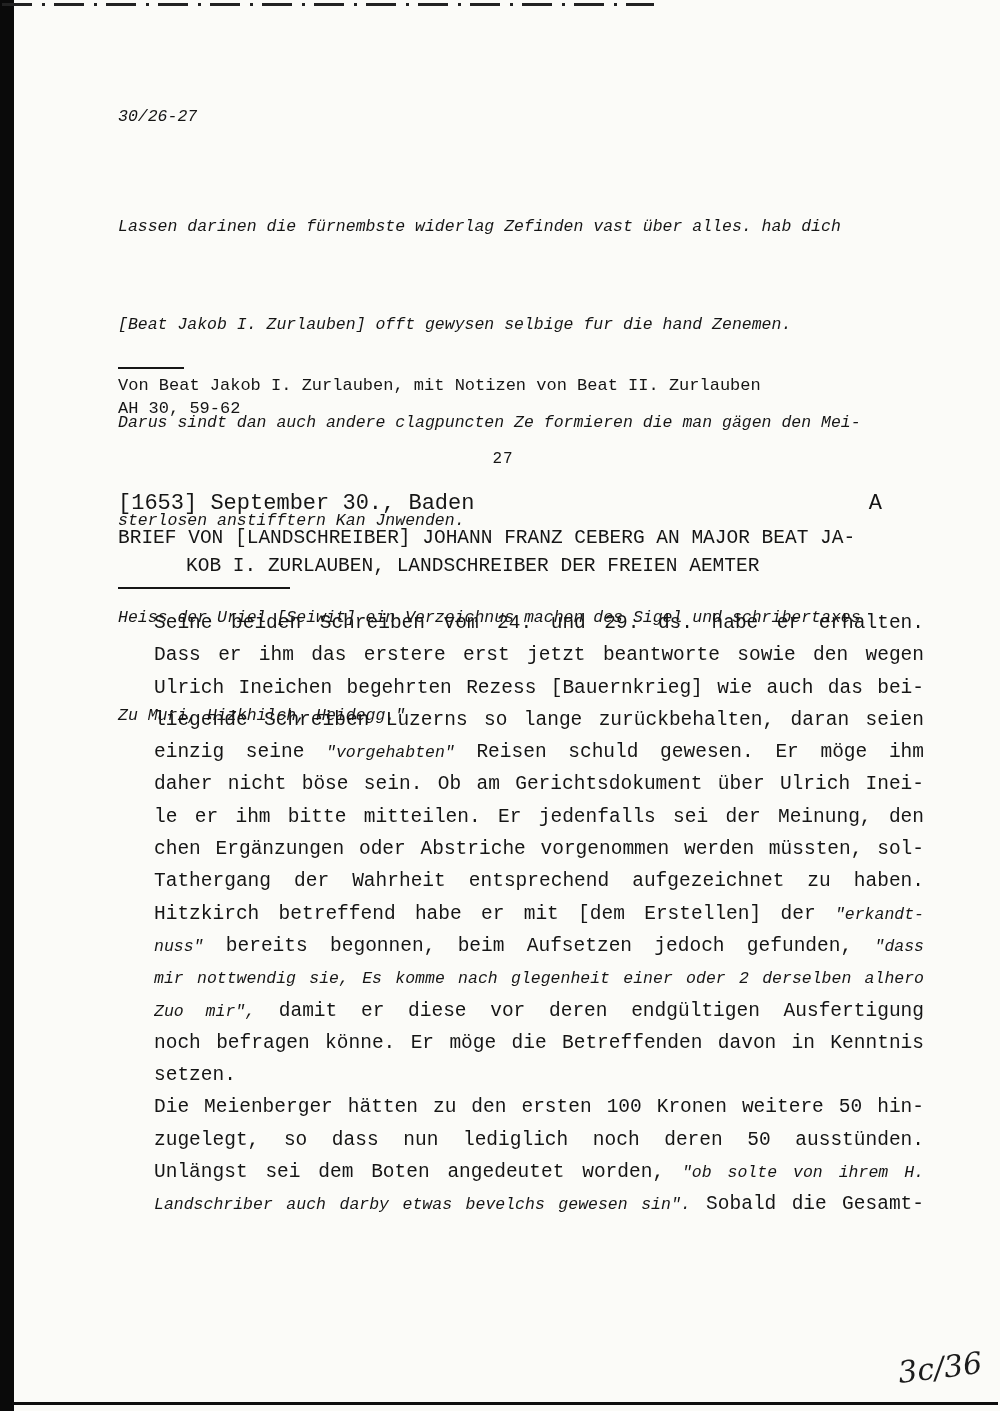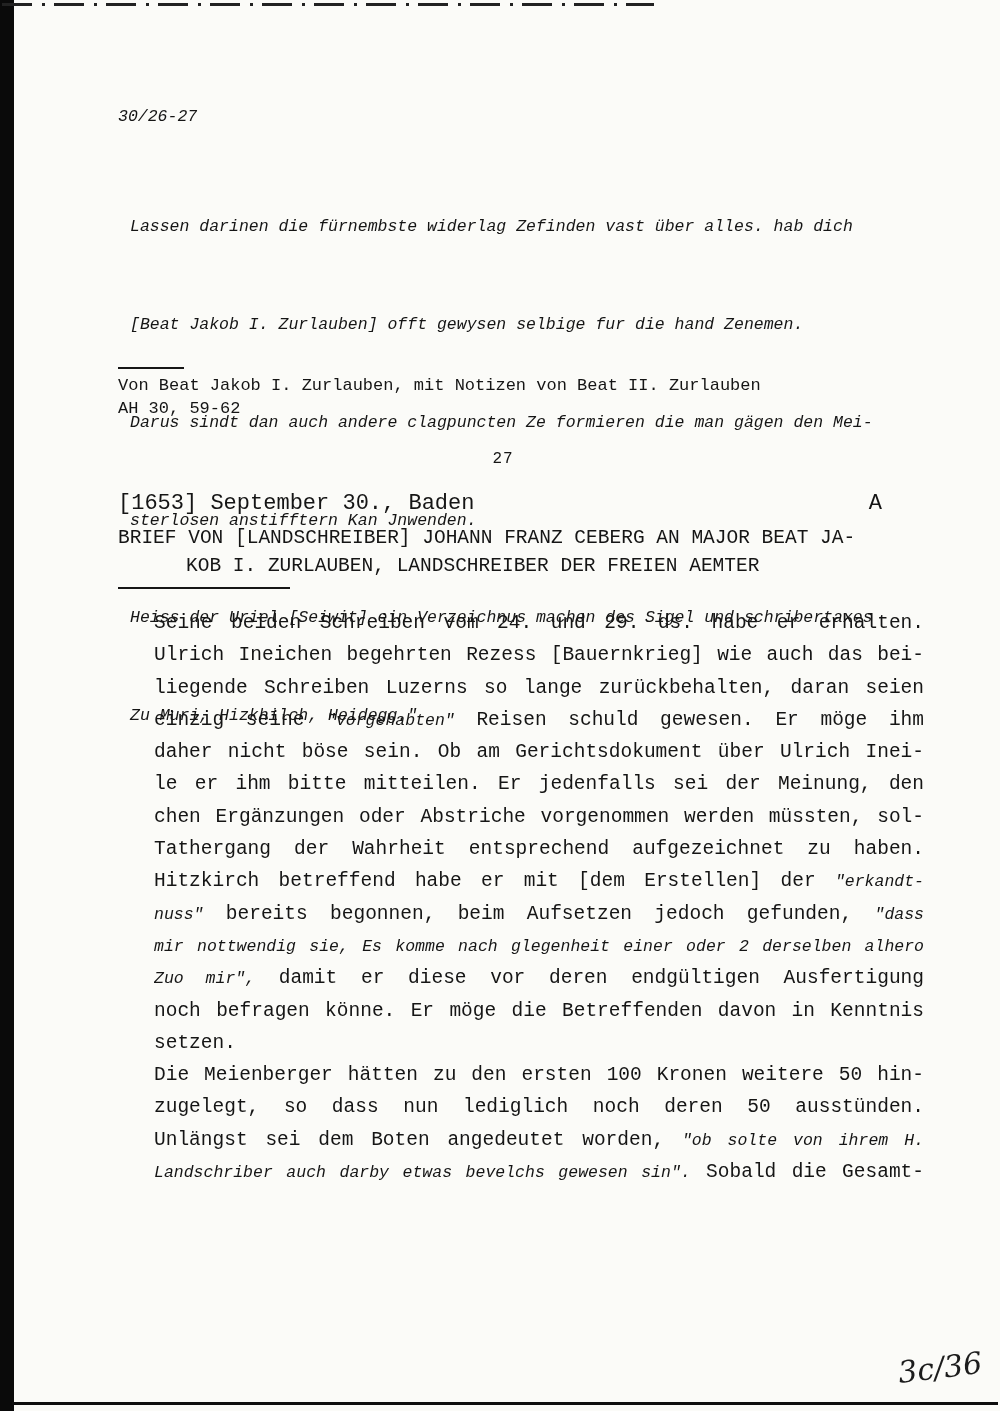--- a/index.html
+++ b/index.html
@@ -15,21 +15,21 @@
   .top-line {
     position: absolute; left: 2px; top: 3px; width: 652px; height: 3px;
     background: repeating-linear-gradient(90deg, #222 0 30px, rgba(0,0,0,0) 30px 40px, #222 40px 43px, rgba(0,0,0,0) 43px 52px);
   }
   .bottom-line { position: absolute; left: 12px; top: 1402px; width: 986px; height: 3px; background: #0e0e0e; }
 
   .content { position: absolute; left: 118px; top: 0; width: 770px; }
 
   .page-ref { position: absolute; top: 107px; left: 0; font-style: italic; font-size: 16.5px; font-family: Liberation Mono, monospace; }
 
-  .quote { position: absolute; top: 146px; left: 12px; font-style: italic; font-size: 16.5px; line-height: 32.6px; white-space: pre; }
+  .quote { position: absolute; top: 146px; left: 0; font-style: italic; font-size: 16.5px; line-height: 32.6px; white-space: pre; }
 
   .rule-1 { position: absolute; top: 367px; left: 0; width: 66px; height: 2px; background: #161616; }
 
   .source-note { position: absolute; top: 375px; left: 0; font-size: 17px; line-height: 22.5px; }
 
   .entry-number { position: absolute; top: 450px; left: 0; width: 100%; text-align: center; font-size: 16px; letter-spacing: 1px; }
 
   .dateline { position: absolute; top: 491px; left: 0; width: 100%; font-size: 22px; }
   .marginal { position: absolute; right: 6px; top: 0; }
 
@@ -86,20 +86,21 @@
 
   <div class="heading">
     <div>BRIEF VON [LANDSCHREIBER] JOHANN FRANZ CEBERG AN MAJOR BEAT JA-</div>
     <div class="heading-l2">KOB I. ZURLAUBEN, LANDSCHREIBER DER FREIEN AEMTER</div>
   </div>
 
   <div class="rule-2"></div>
 
   <div class="body-text">
       <div class="body-line full"><span>Seine beiden Schreiben vom 24. und 29. ds. habe er erhalten.</span></div>
+      <div class="body-line full"><span>Dass er ihm das erstere erst jetzt beantworte sowie den wegen</span></div>
       <div class="body-line full"><span>Ulrich Ineichen begehrten Rezess [Bauernkrieg] wie auch das bei-</span></div>
       <div class="body-line full"><span>liegende Schreiben Luzerns so lange zurückbehalten, daran seien</span></div>
       <div class="body-line full"><span>einzig seine </span><span class="it">"vorgehabten"</span><span> Reisen schuld gewesen. Er möge ihm</span></div>
       <div class="body-line full"><span>daher nicht böse sein. Ob am Gerichtsdokument über Ulrich Inei-</span></div>
       <div class="body-line full"><span>le er ihm bitte mitteilen. Er jedenfalls sei der Meinung, den</span></div>
       <div class="body-line full"><span>chen Ergänzungen oder Abstriche vorgenommen werden müssten, sol-</span></div>
       <div class="body-line full"><span>Tathergang der Wahrheit entsprechend aufgezeichnet zu haben.</span></div>
       <div class="body-line full"><span>Hitzkirch betreffend habe er mit [dem Erstellen] der </span><span class="it">"erkandt-</span></div>
       <div class="body-line full"><span class="it">nuss"</span><span> bereits begonnen, beim Aufsetzen jedoch gefunden, </span><span class="it">"dass</span></div>
       <div class="body-line full"><span class="it">mir nottwendig sie, Es komme nach glegenheit einer oder 2 derselben alhero</span></div>

